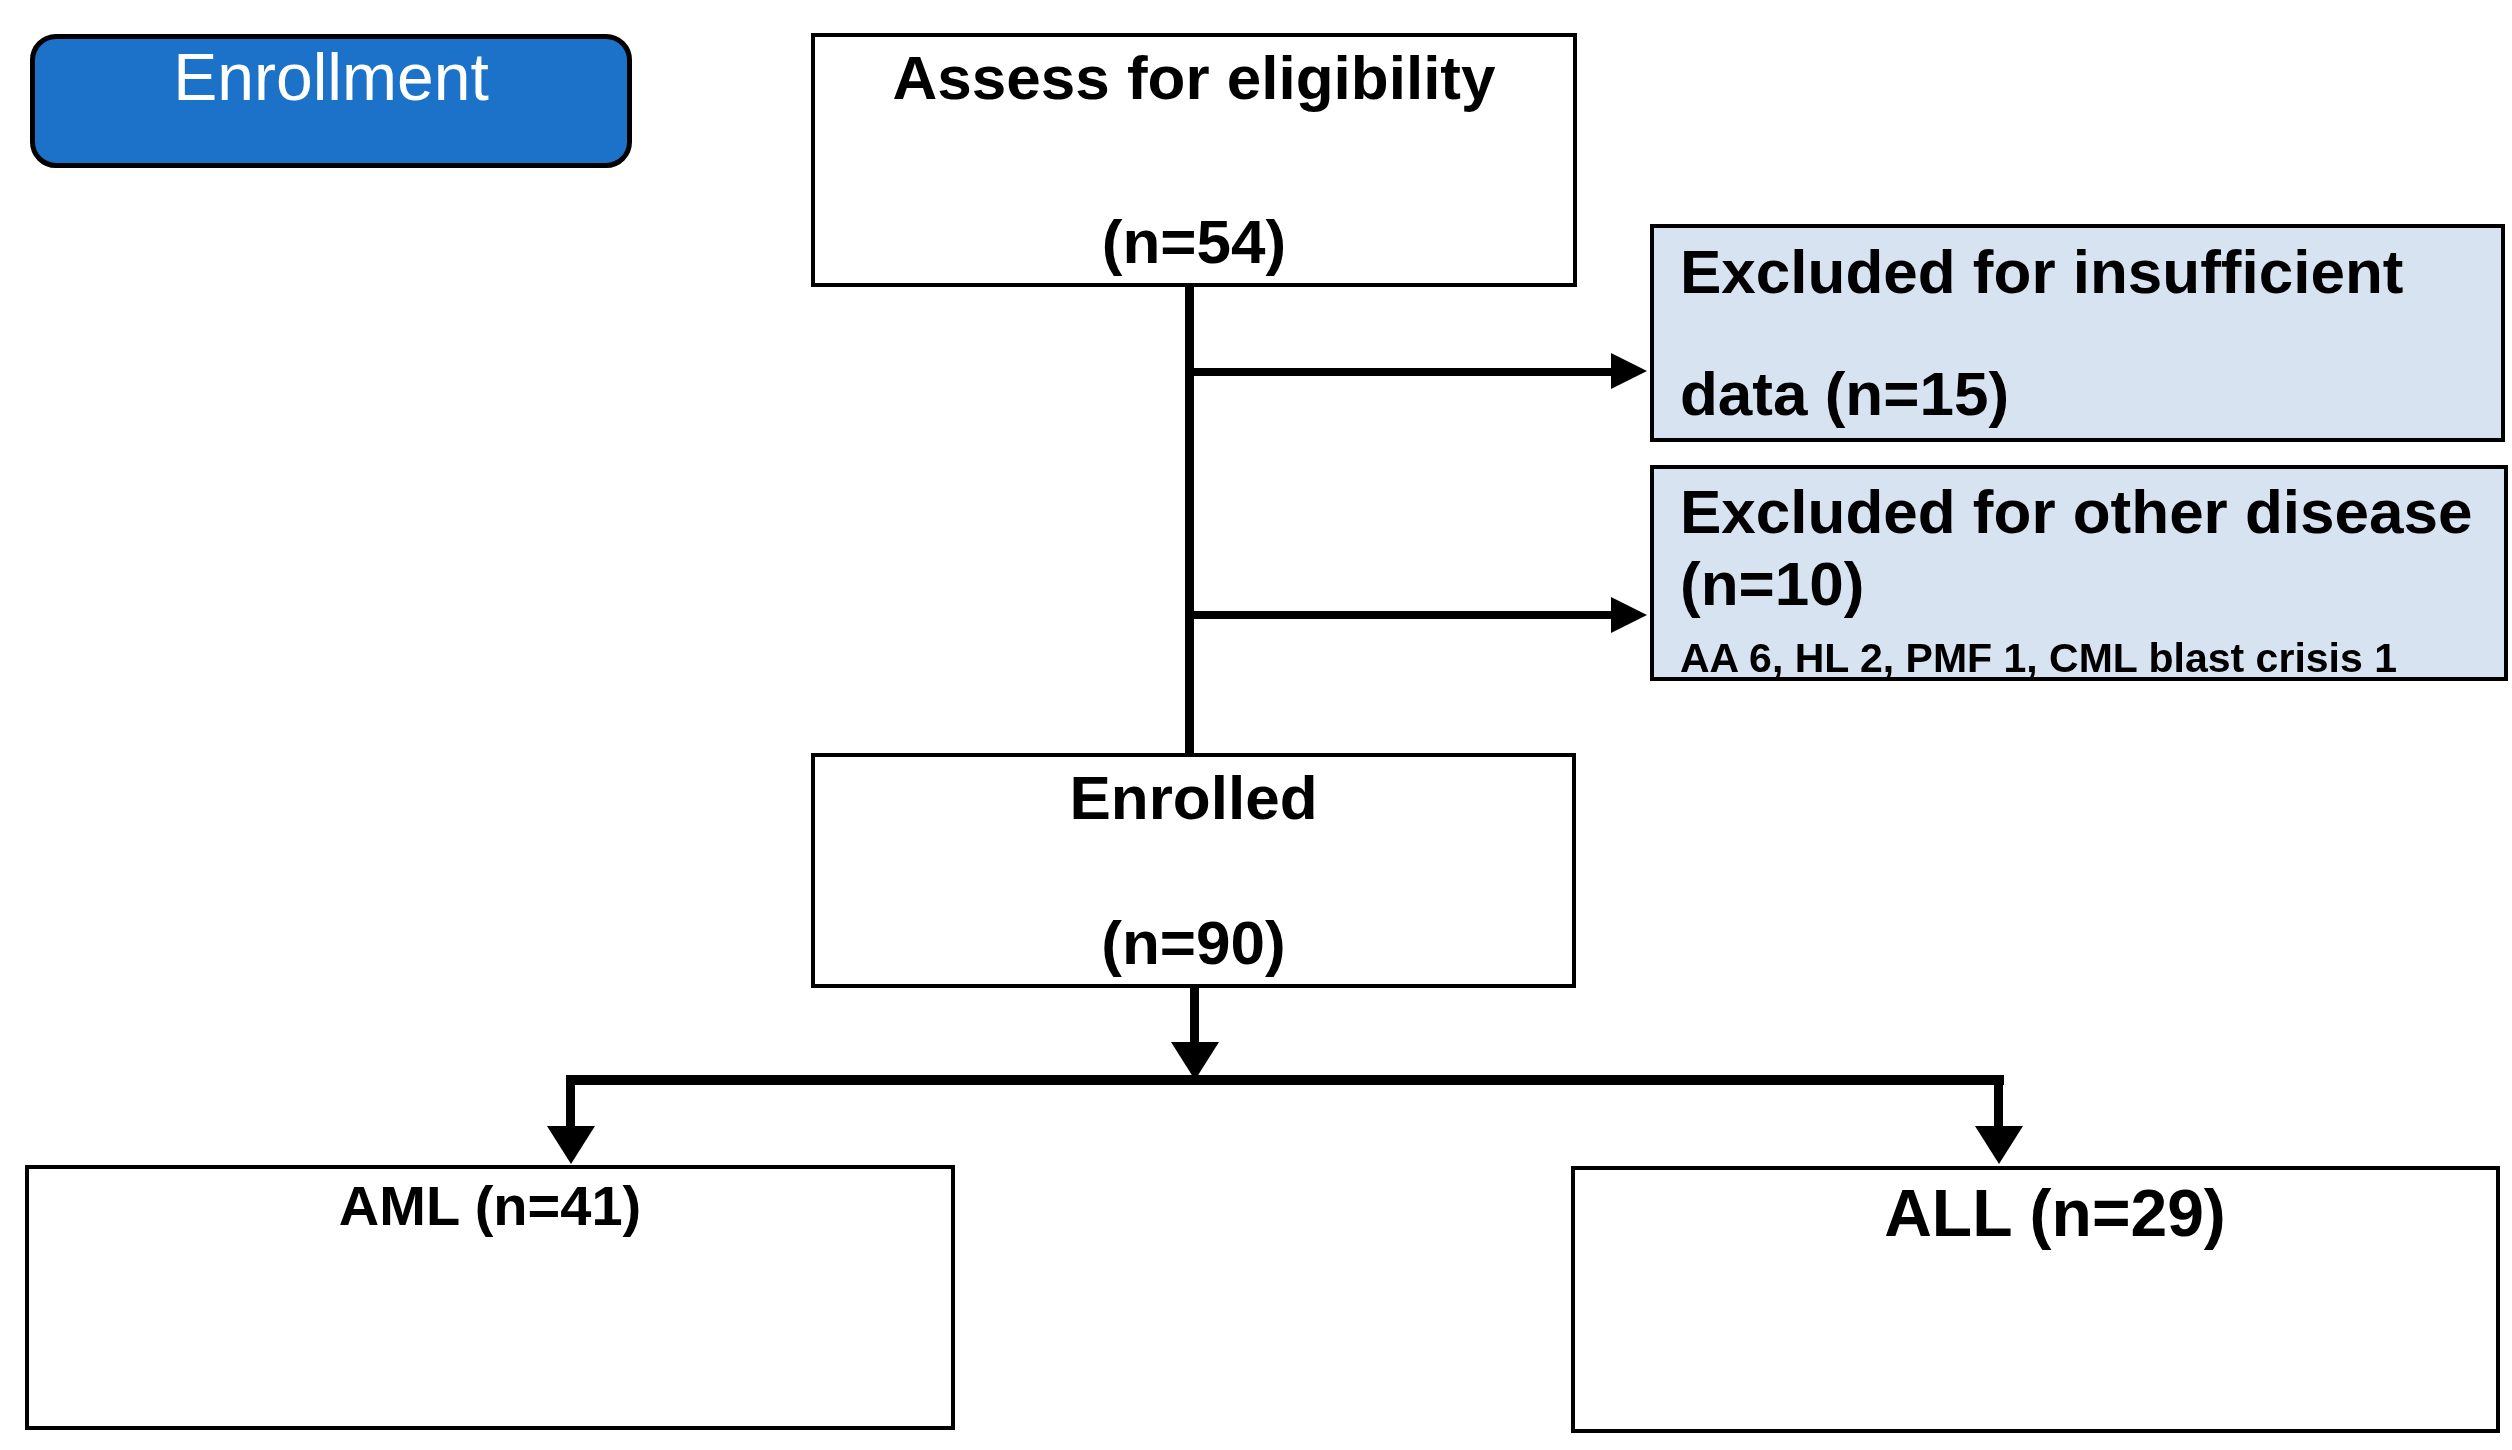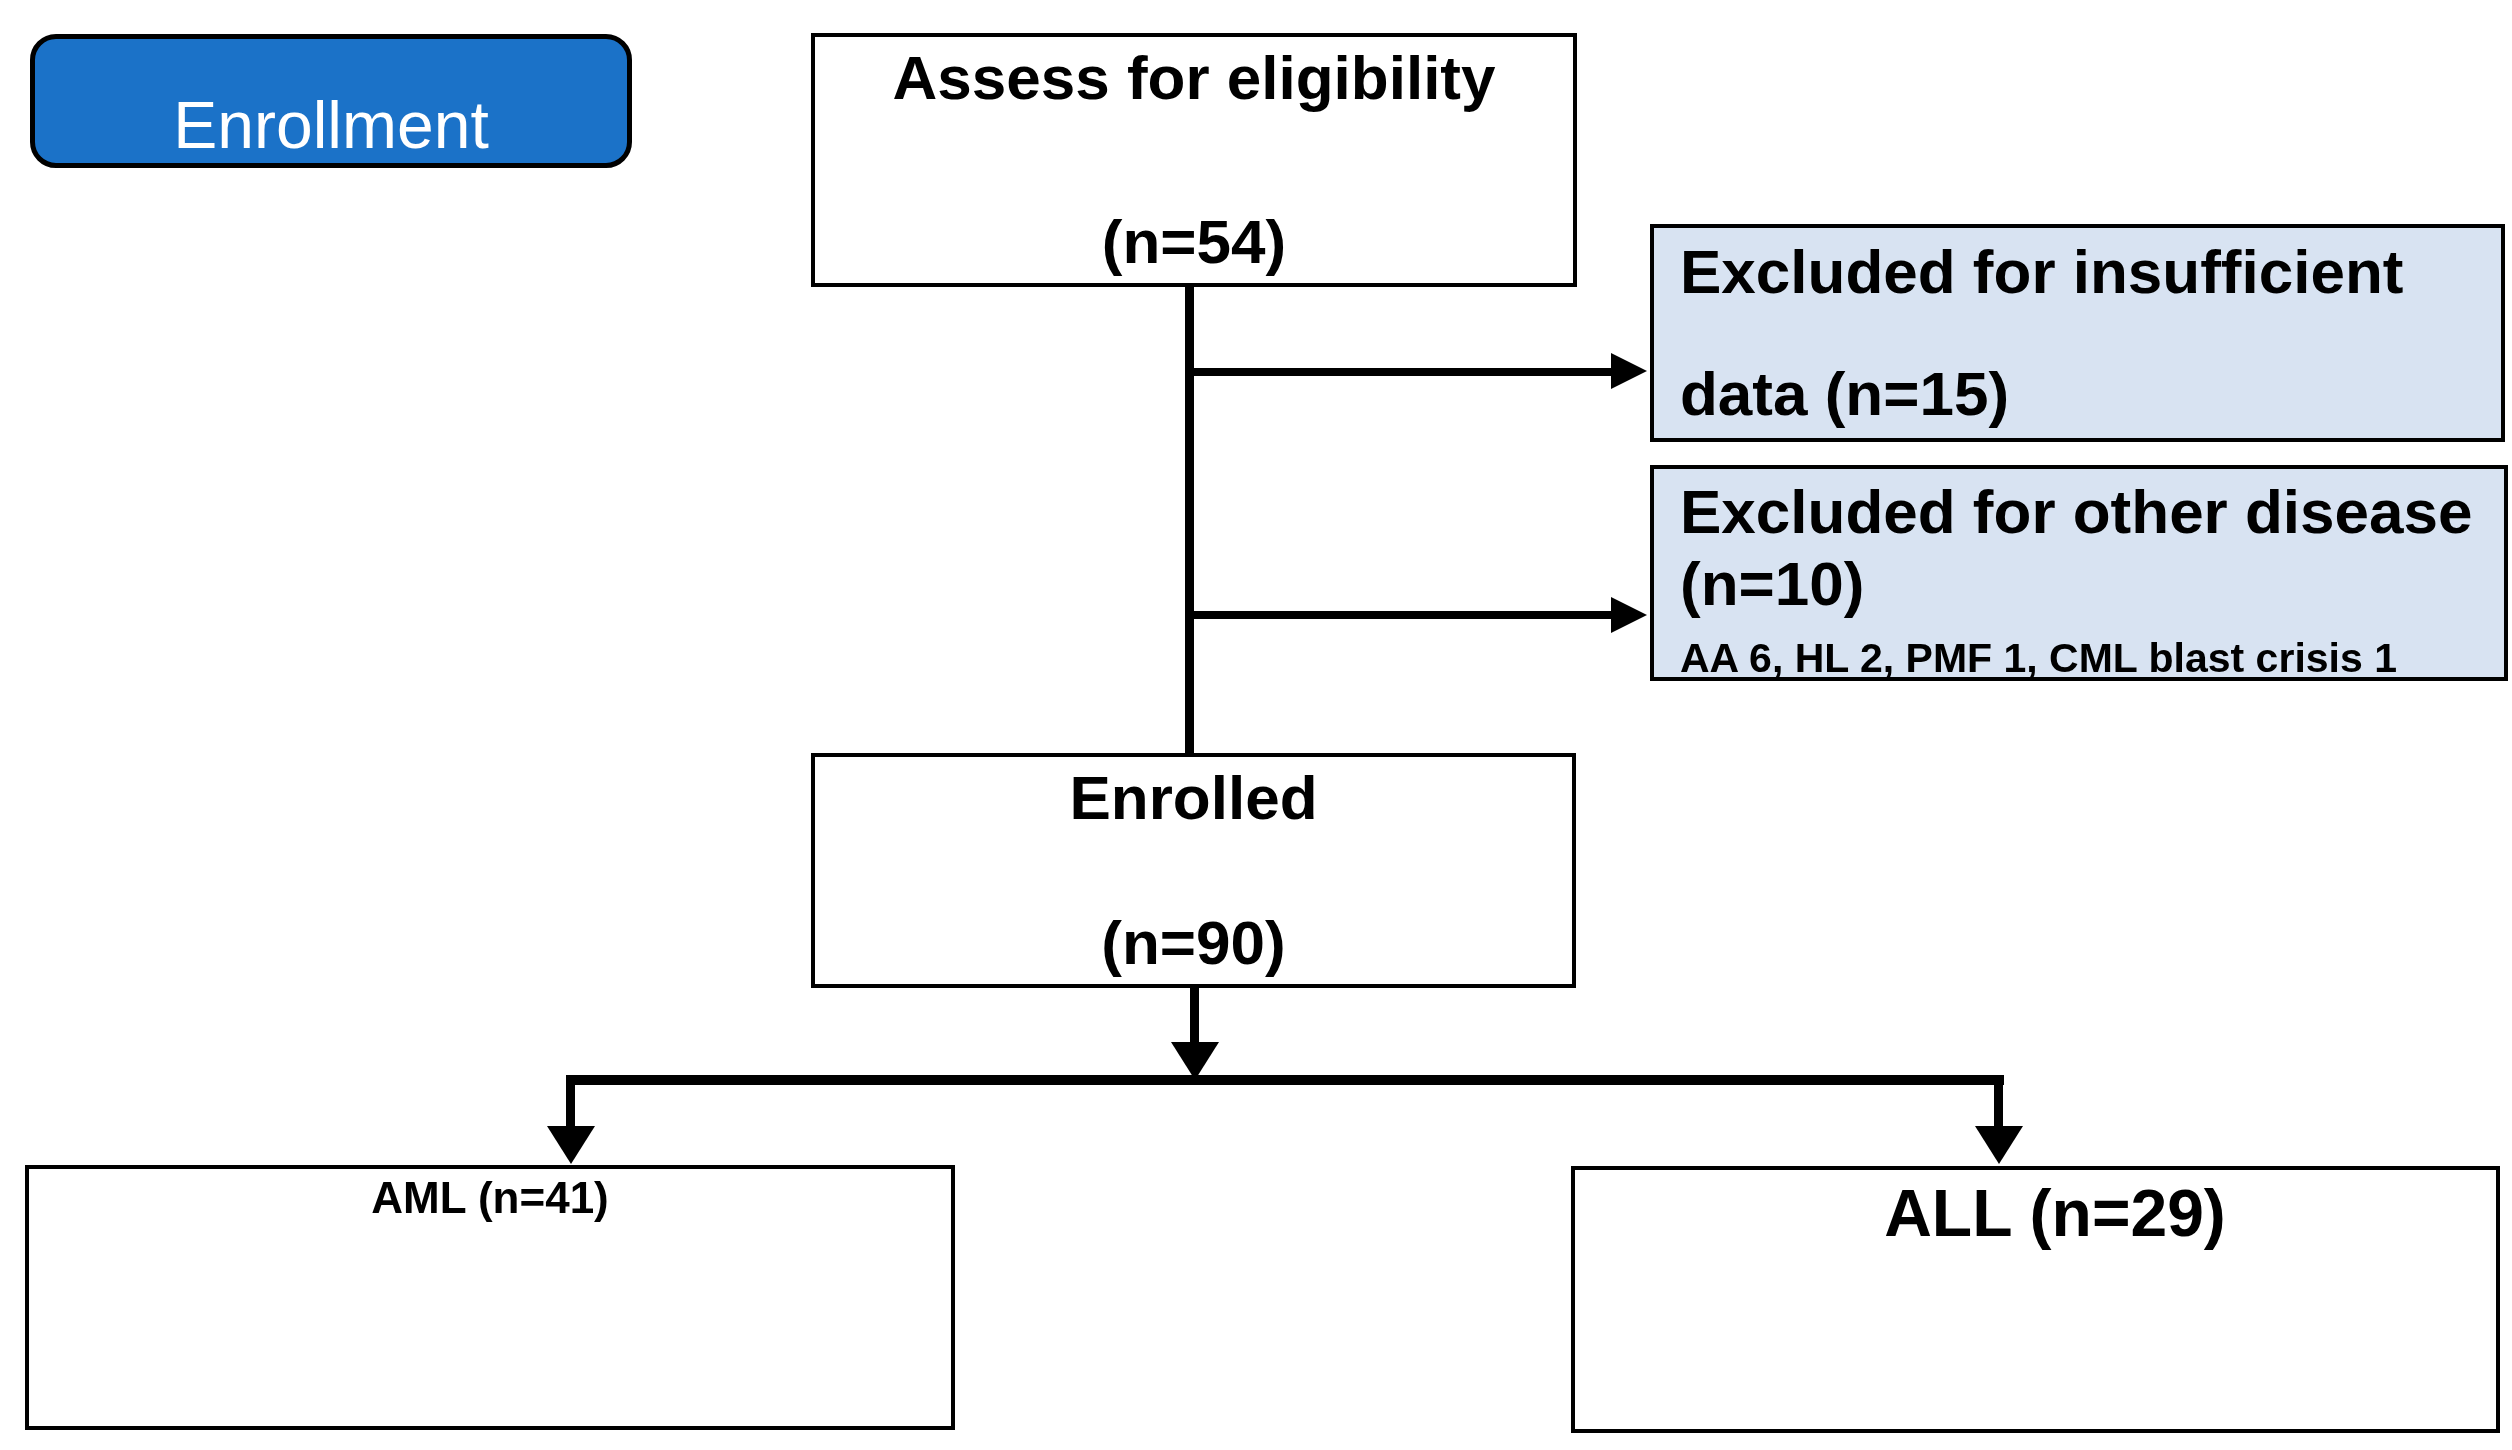--- a/index.html
+++ b/index.html
@@ -20,42 +20,42 @@
   }
 
   
   .stage-badge{
     position:absolute;
     left:30px; top:34px;
     width:602px; height:134px;
     background:var(--accent);
     border:5.3px solid var(--line);
     border-radius:26px;
-    display:flex; align-items:flex-end; justify-content:center;
+    display:flex; align-items:flex-start; justify-content:center;
     color:#ffffff;
     font-size:66px;
   }
 
   
   .fbox{
     position:absolute;
     background:#ffffff;
     border:4.6px solid var(--line);
     display:flex;
     flex-direction:column;
     justify-content:space-between;
     align-items:center;
     text-align:center;
     font-size:62px;
     line-height:1.32;
     font-weight:bold;
   }
   .fbox.assess  {left:811px; top:33px;   width:766px; height:254px;}
   .fbox.enrolled{left:811px; top:753px; width:765px; height:235px;}
-  .fbox.aml     {left:25px;   top:1165px; width:930px; height:265px; font-size:44px;}
+  .fbox.aml     {left:25px;   top:1165px; width:930px; height:265px; font-size:56px;}
   .fbox.all     {left:1571px; top:1166px; width:929px; height:267px; font-size:66px;padding-left:39px;}
 
   .fbox.excluded{
     background:var(--lightblue);
     border-width:4px;
     align-items:flex-start;
     text-align:left;
     padding:6.6px 20px 6.6px 26px;
     line-height:1.20;
   }

